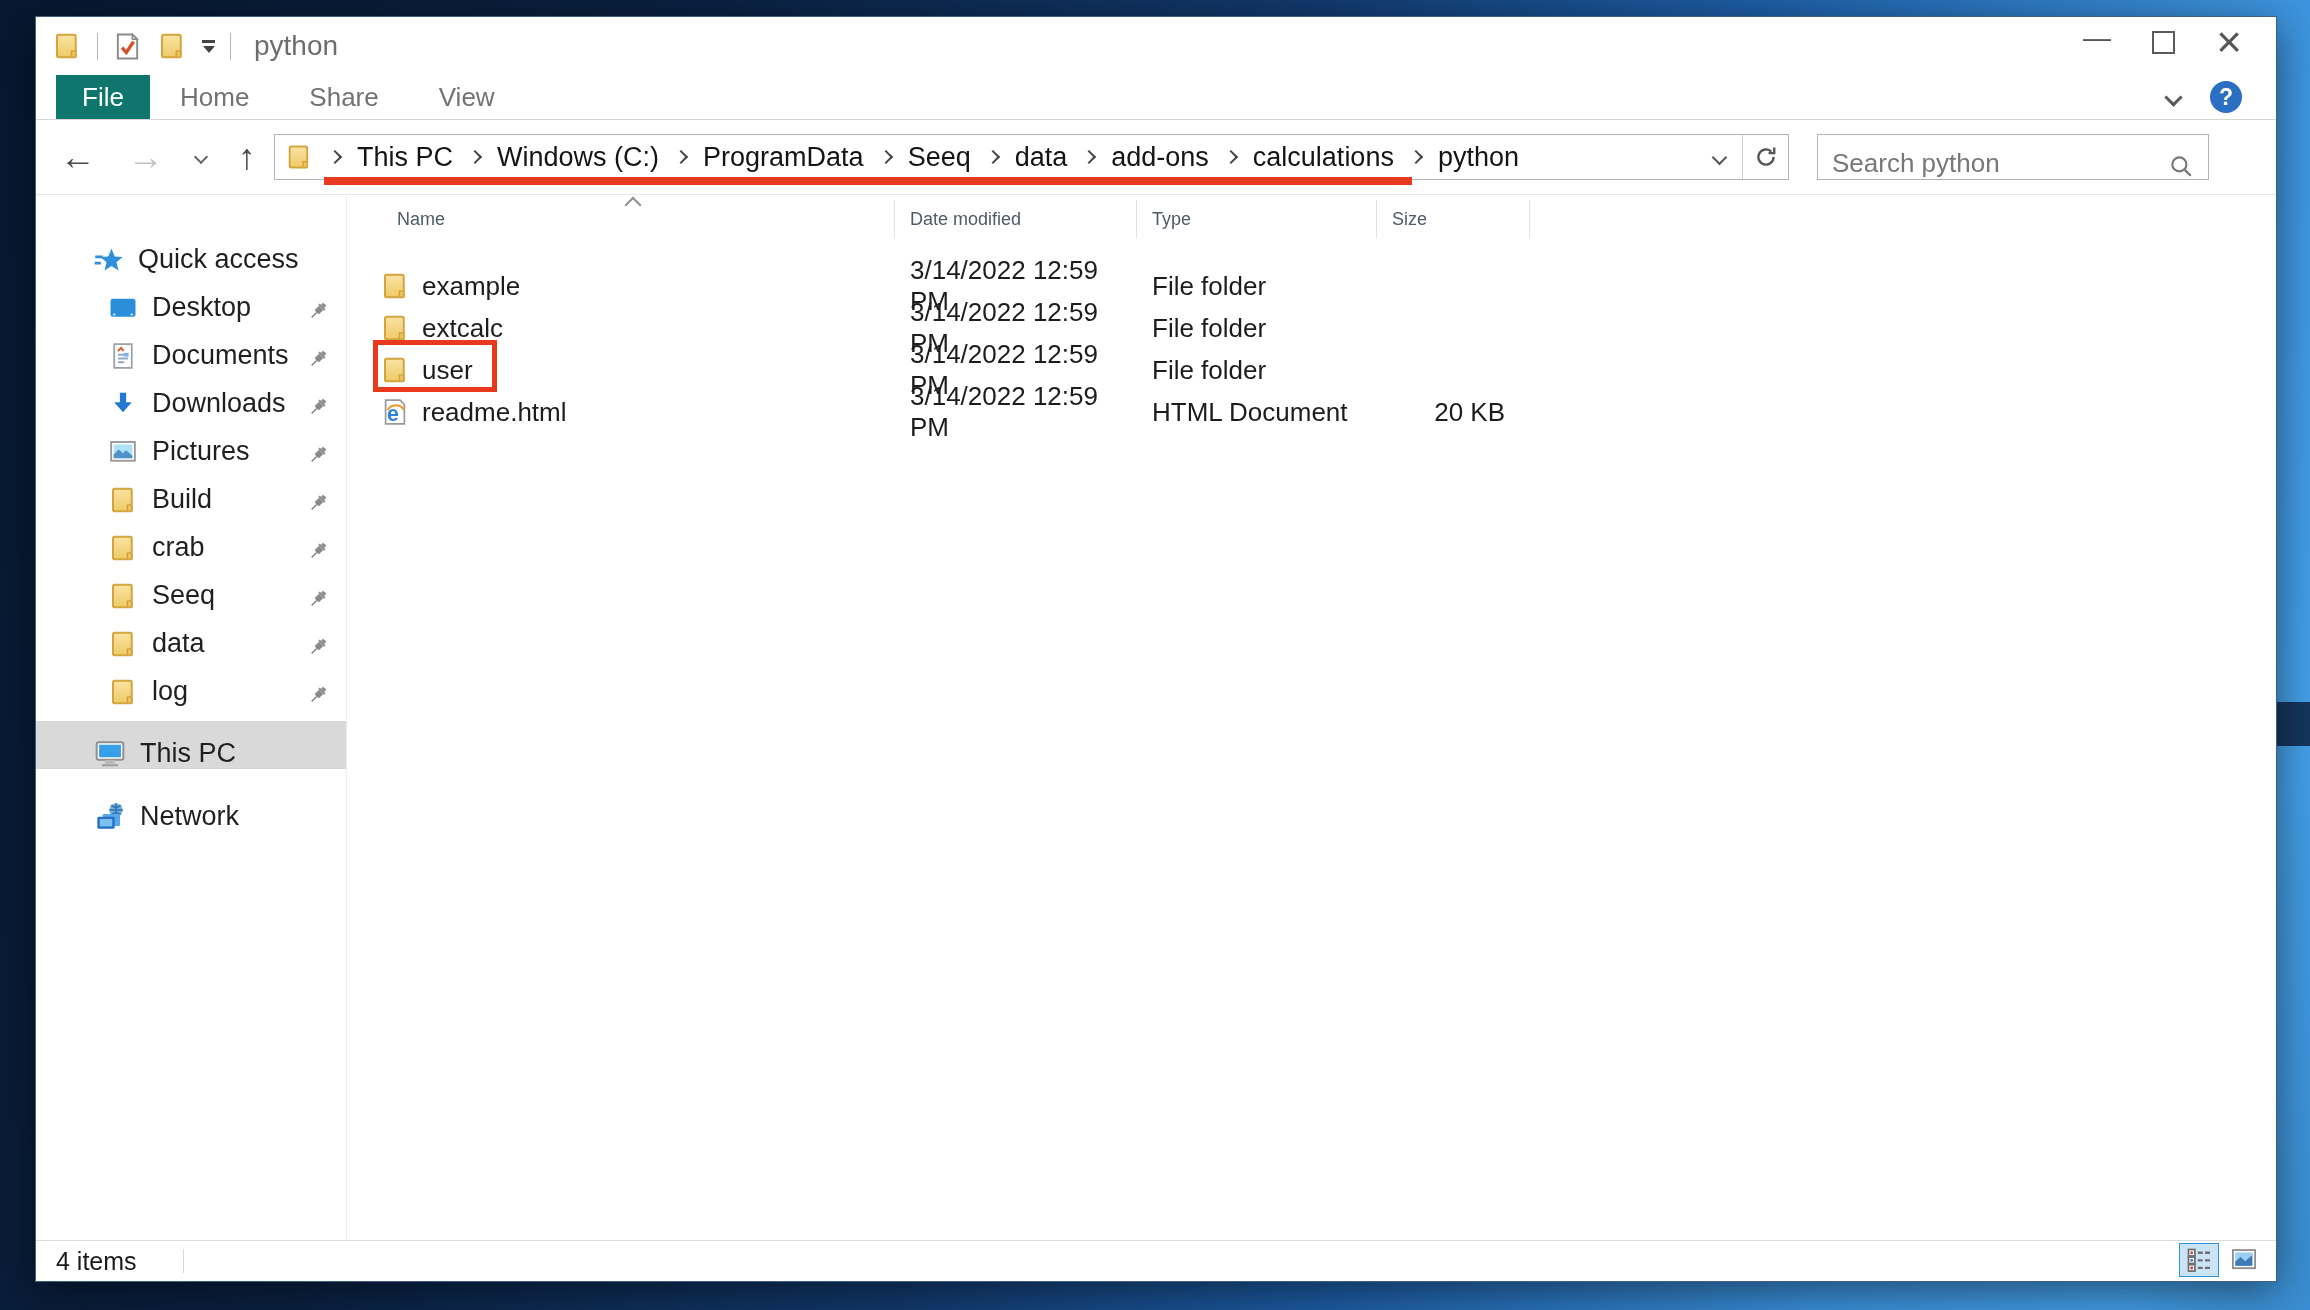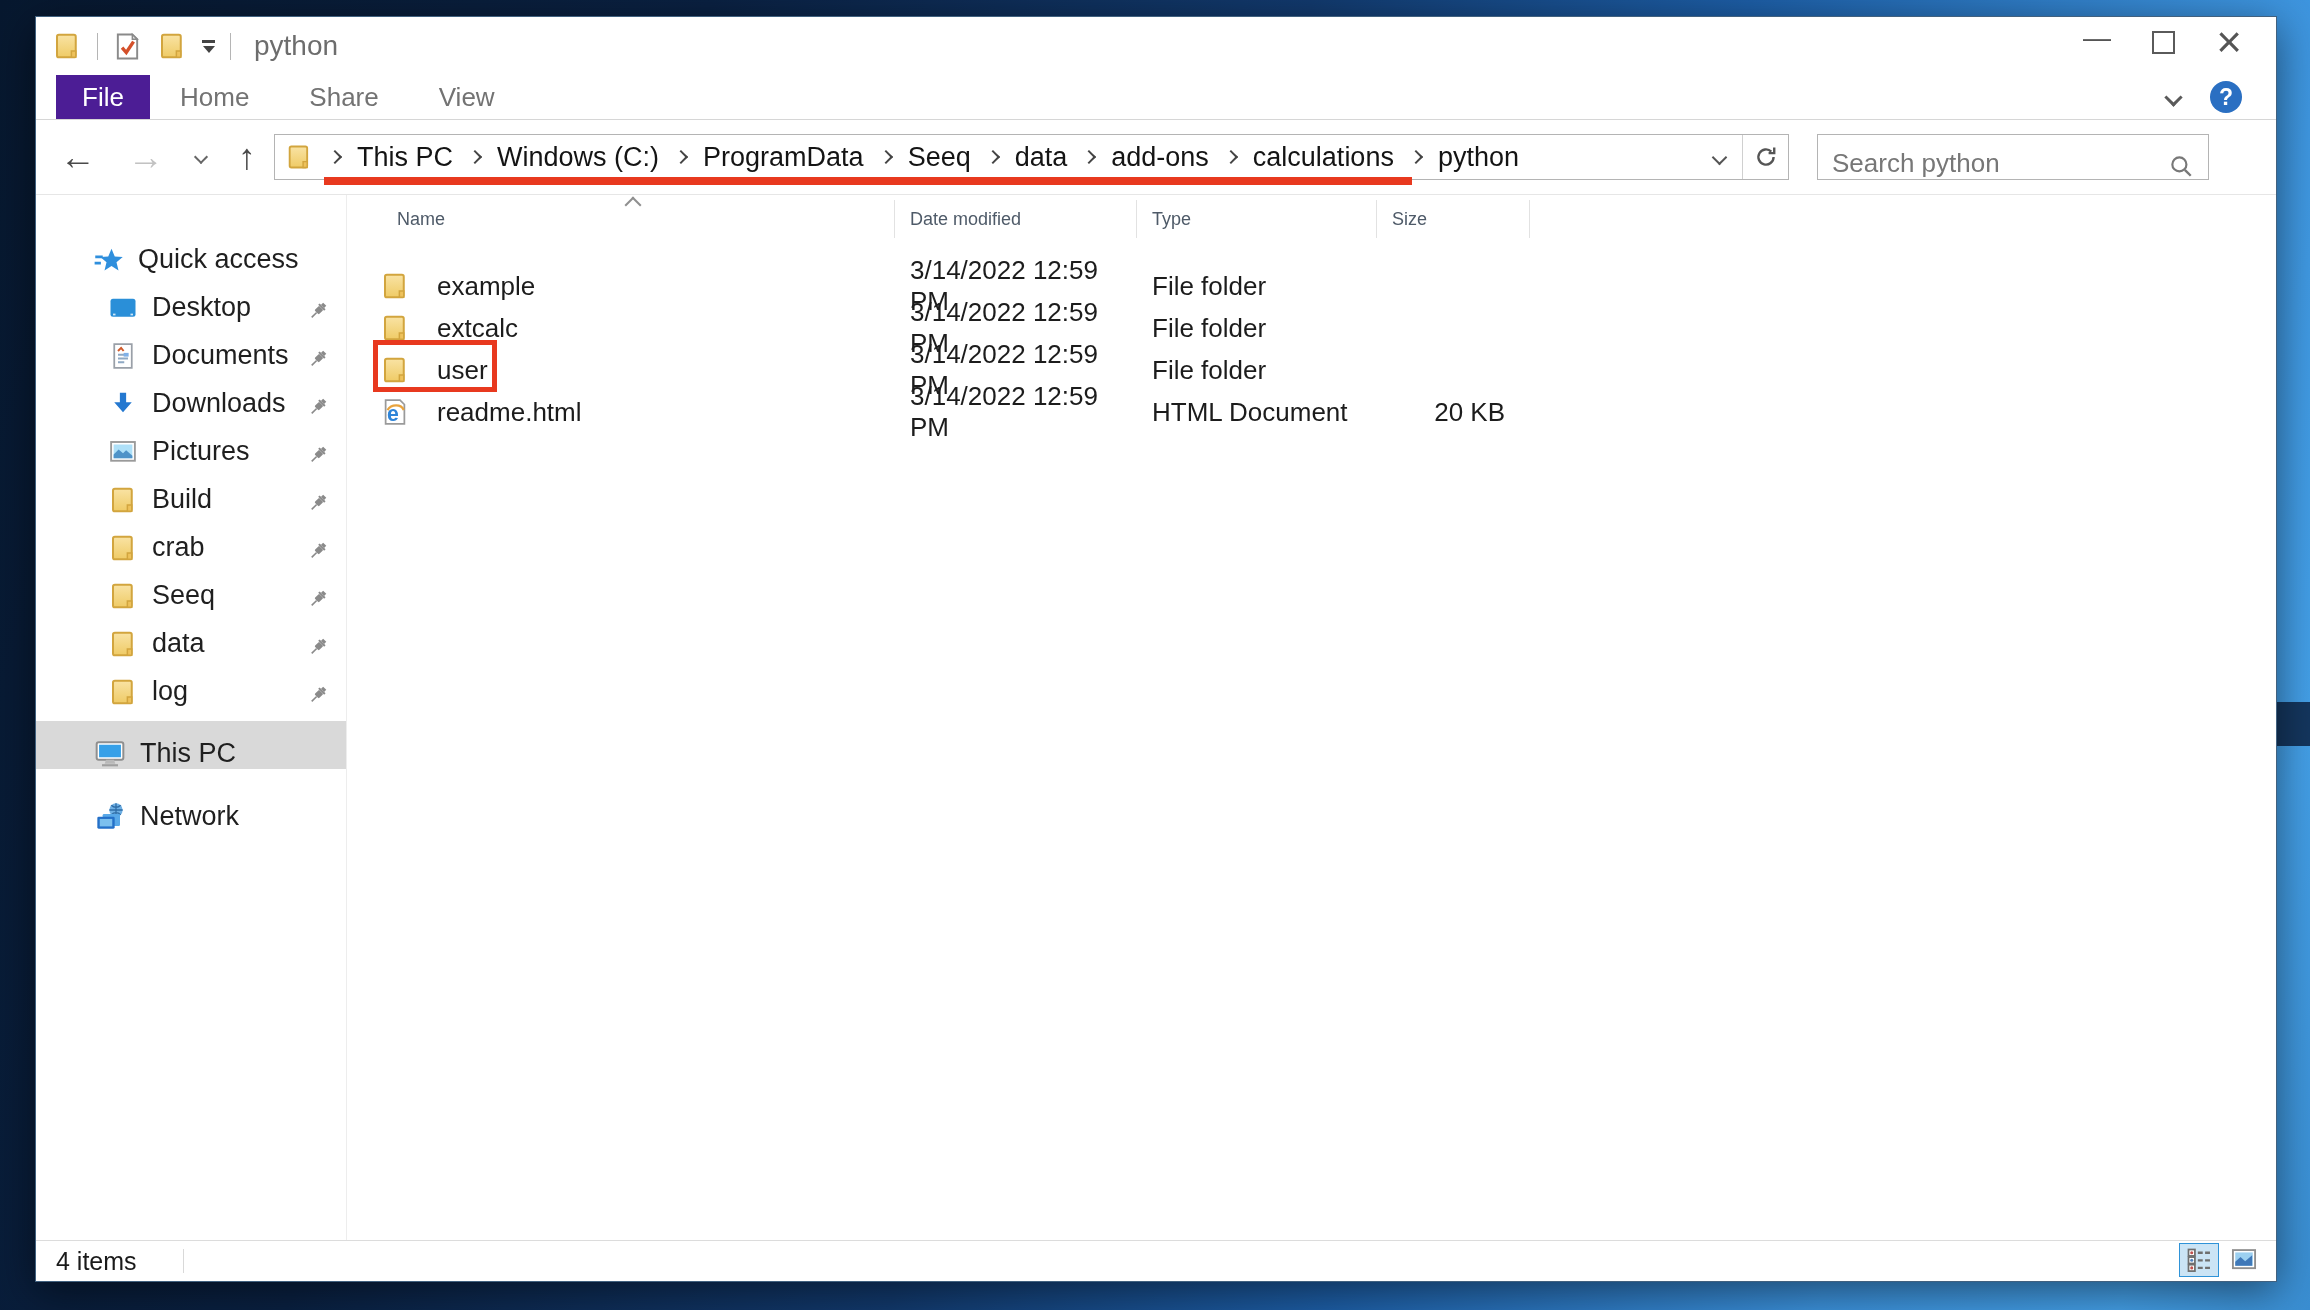--- a/index.html
+++ b/index.html
@@ -23,21 +23,21 @@
   .dd-icon .bar{width:13px;height:3px;background:#444;margin-bottom:3px;}
   .dd-icon .tri{width:0;height:0;border-left:6px solid transparent;border-right:6px solid transparent;border-top:7px solid #444;}
   .caption{position:absolute;right:14px;top:2px;display:flex;}
   .cap-btn{width:66px;height:46px;display:flex;align-items:center;justify-content:center;color:#555;}
   .min-g{font-size:28px;margin-top:-8px;}
   .max-g{width:19px;height:19px;border:2px solid #5a5a5a;}
   .close-g{font-size:44px;font-weight:300;}
   
   .ribbon{height:44px;display:flex;align-items:stretch;border-bottom:1px solid #d6d6d6;position:relative;flex:none;}
   .tab{display:flex;align-items:center;justify-content:center;font-size:26px;color:#737373;padding:0 30px;}
-  .tab-file{width:94px;padding:0;margin-left:20px;background:#4c1d95;color:#fff;}
+  .tab-file{width:94px;padding:0;margin-left:20px;background:#0f766e;color:#fff;}
   .ribbon-right{position:absolute;right:34px;top:0;height:100%;display:flex;align-items:center;gap:30px;}
   .help-circle{width:32px;height:32px;border-radius:50%;background:#2a6fc2;color:#fff;font-size:23px;font-weight:bold;display:flex;align-items:center;justify-content:center;}
   
   .chev{display:inline-block;width:10px;height:10px;border-top:3px solid #555;border-right:3px solid #555;}
   .chev.r{transform:rotate(45deg);}
   .chev.d{transform:rotate(135deg);}
   .chev.u{transform:rotate(-45deg);}
   .chev.sm{width:8px;height:8px;border-width:2.5px;border-color:#444;}
   
   .addr-row{height:74px;display:flex;align-items:center;border-bottom:1px solid #e6e6e6;flex:none;}
@@ -61,21 +61,21 @@
   .side-item.selected{background:#d9d9d9;}
   .mt14{margin-top:14px;} .mt15{margin-top:15px;}
   .pin{margin-left:auto;margin-right:16px;flex:none;}
   .content{flex:1;position:relative;border-left:1px solid #ededed;}
   .hdr{display:grid;grid-template-columns:515px 242px 240px 153px;padding-left:33px;height:48px;align-items:center;font-size:18px;color:#4e5a68;}
   .hdr .hcell{border-right:1px solid #e2e2e2;height:38px;display:flex;align-items:center;padding-left:15px;box-sizing:border-box;}
   .hdr .hcell.first{padding-left:17px;}
   .sort-caret{position:absolute;left:280px;top:4px;}
   .files{margin-top:12px;}
   .frow{display:grid;grid-template-columns:515px 242px 240px 153px;padding-left:33px;height:42px;align-items:center;font-size:26px;color:#1c1c1c;}
-  .fname{display:flex;align-items:center;gap:27px;}
+  .fname{display:flex;align-items:center;gap:12px;}
   .fcell{padding-left:15px;}
   .fsize{text-align:right;padding-right:25px;}
   
   .statusbar{height:40px;border-top:1px solid #dcdcdc;display:flex;align-items:center;padding-left:20px;font-size:25px;color:#1a1a1a;position:relative;flex:none;}
   .status-div{width:1px;height:24px;background:#d9d9d9;margin-left:46px;}
   .view-btns{position:absolute;right:12px;top:2px;display:flex;gap:5px;}
   .vbtn{width:40px;height:34px;display:flex;align-items:center;justify-content:center;box-sizing:border-box;}
   .vbtn.active{background:#cbe4f5;border:1px solid #2f93d8;}
   .hidden-defs{position:absolute;width:0;height:0;overflow:hidden;}
 </style>

